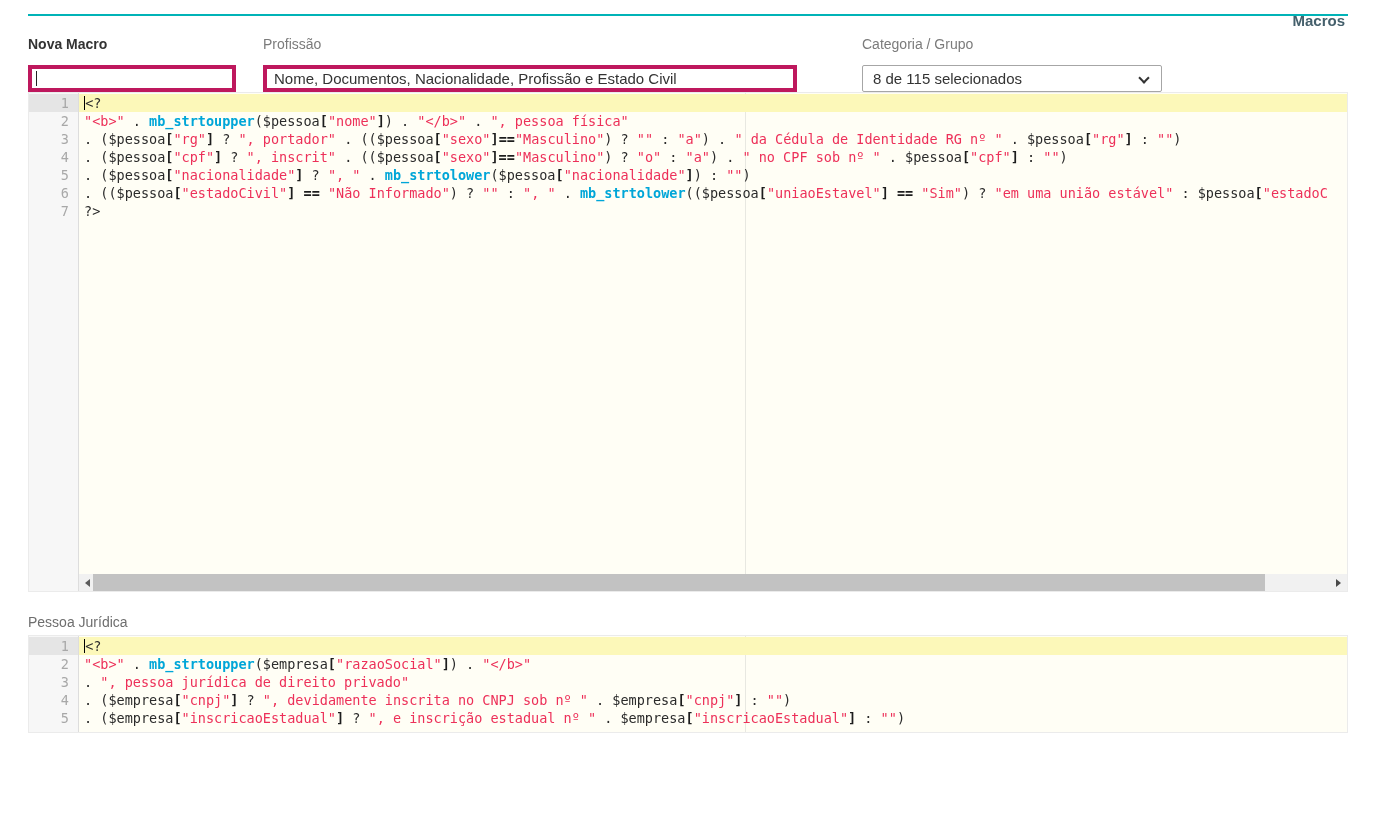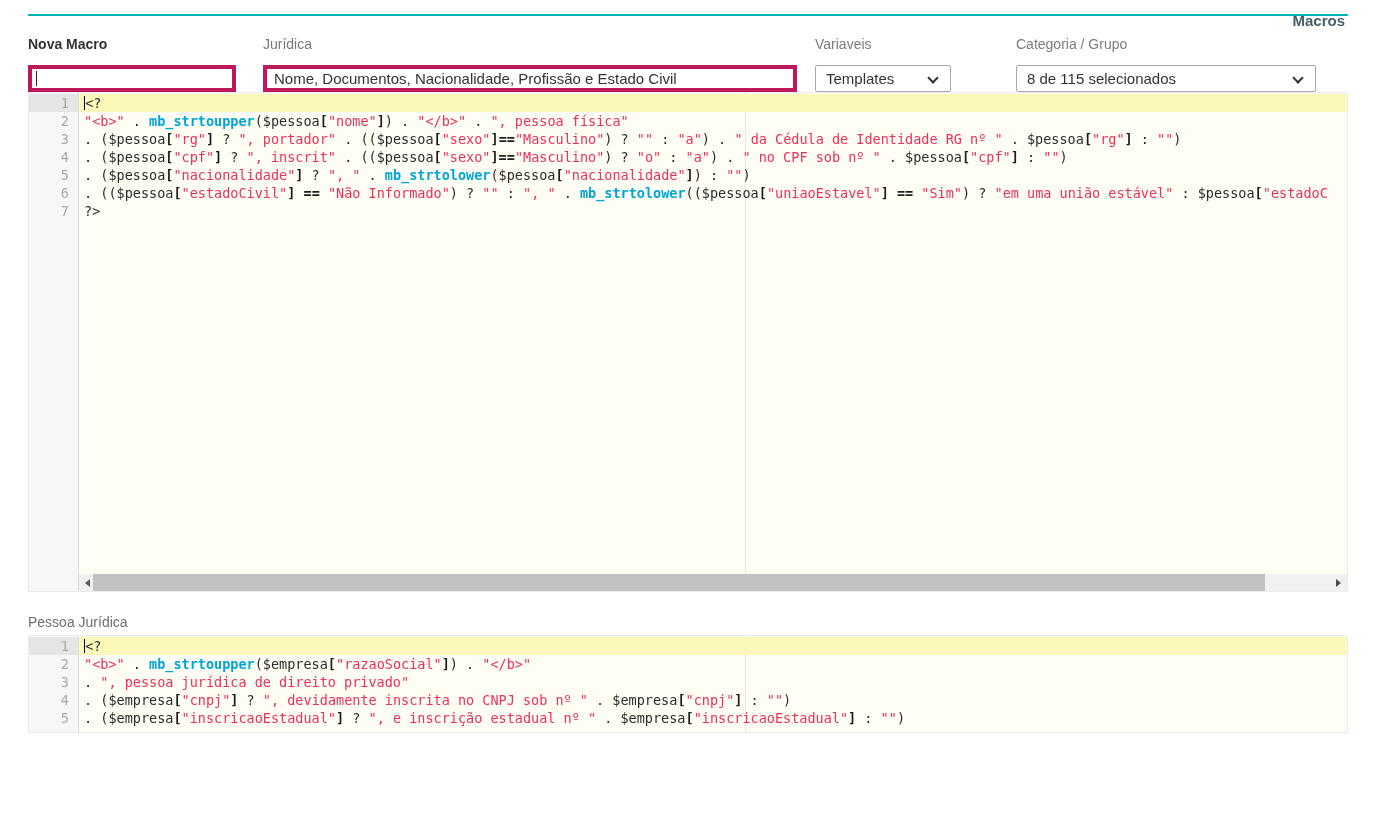--- a/index.html
+++ b/index.html
@@ -77,29 +77,22 @@
 
   <div class="form-row">
     <div class="field field-nova">
       <label>Nova Macro</label>
       <div class="input-wrap">
         <input class="txt-input" type="text" value="" style="">
         <div class="input-caret"></div>
       </div>
     </div>
     <div class="field field-desc">
-      <label>Jurídica</label>
+      <label>Profissão</label>
       <input class="txt-input" type="text" value="Nome, Documentos, Nacionalidade, Profissão e Estado Civil" style="">
-    </div>
-    <div class="field field-var">
-      <label>Variaveis</label>
-      <div class="select-box">
-        <span>Templates</span>
-        <span class="chevron"></span>
-      </div>
     </div>
     <div class="field field-cat">
       <label>Categoria / Grupo</label>
       <div class="select-box">
         <span>8 de 115 selecionados</span>
         <span class="chevron"></span>
       </div>
     </div>
   </div>
 

